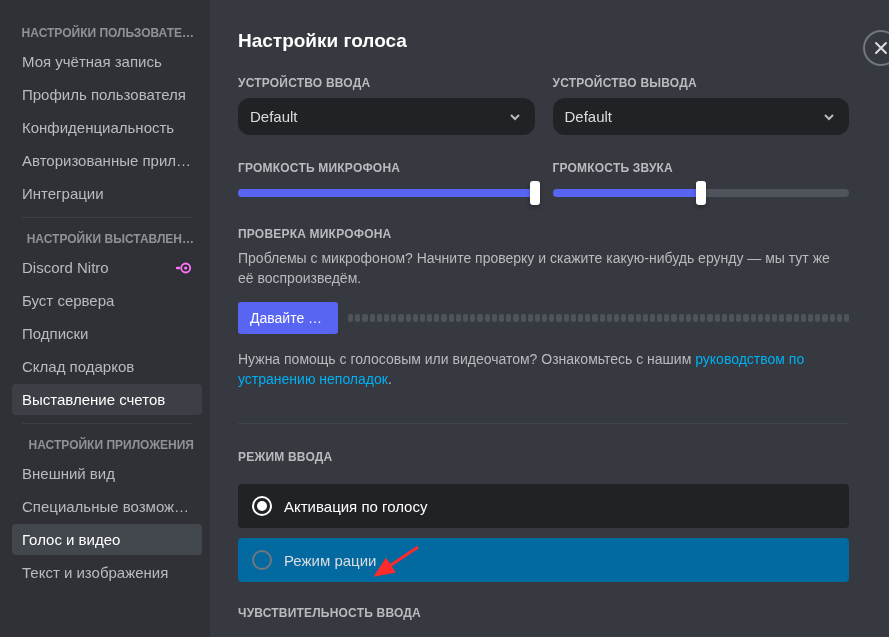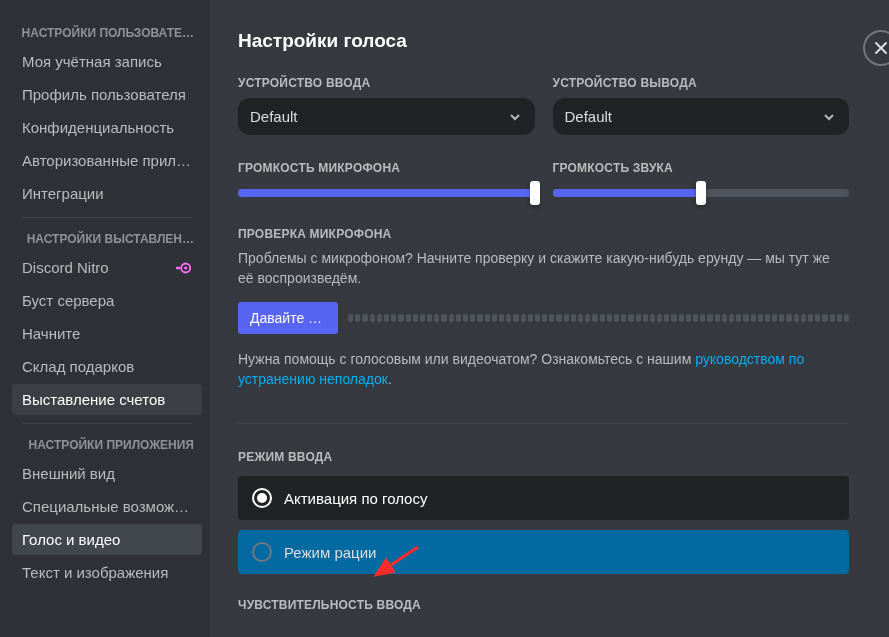--- a/index.html
+++ b/index.html
@@ -259,21 +259,21 @@
           <circle cx="13" cy="7" r="5" fill="none" stroke="#ff73fa" stroke-width="2"></circle>
           <circle cx="13" cy="7" r="1.8" fill="#ff73fa"></circle>
           <rect x="2" y="5.5" width="5" height="3" rx="1.5" fill="#ff73fa"></rect>
         </svg>
     </span>
   </div>
   <div class="sidebar-item">
       <span>Буст сервера</span>
     </div>
   <div class="sidebar-item">
-      <span>Начните</span>
+      <span>Подписки</span>
     </div>
   <div class="sidebar-item">
       <span>Склад подарков</span>
     </div>
   <div class="sidebar-item active">
       <span>Выставление счетов</span>
     </div>
 
   <div class="divider"></div>
 
@@ -423,21 +423,21 @@
         </div>
     </div>
     <div class="help-text" style="margin-top:16px">
       <span>Нужна помощь с голосовым или видеочатом? Ознакомьтесь с нашим </span><span class="link">руководством по устранению неполадок</span><span>.</span>
     </div>
   </div>
 
   <div class="hr"></div>
 
   <div class="field-label">РЕЖИМ ВВОДА</div>
-  <div style="margin-top:12px">
+  <div style="margin-top:20px">
     <div class="radio-option selected">
       <span class="radio on"></span>
       <span>Активация по голосу</span>
     </div>
     <div class="radio-option">
       <span class="radio"></span>
       <span>Режим рации</span>
     </div>
   </div>
 

